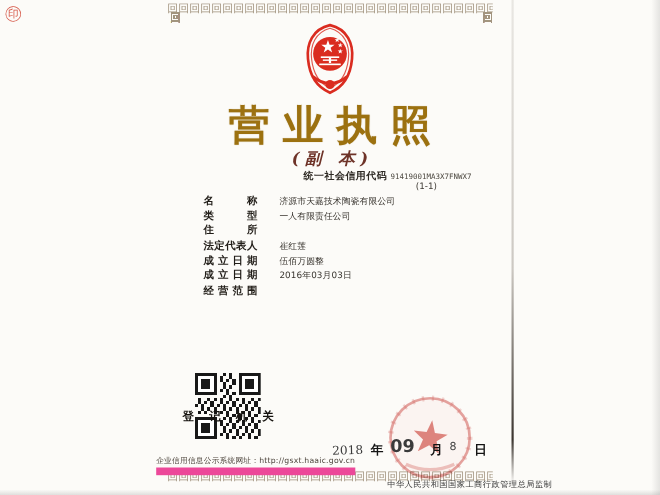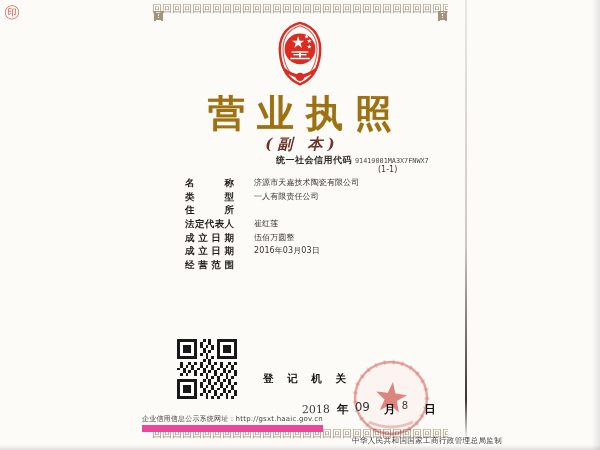--- a/index.html
+++ b/index.html
@@ -62,31 +62,31 @@
     font-size:9.5px; font-weight:bold; color:#211d18; line-height:9.8px;
     text-align:justify; text-align-last:justify;
   }
   .fvalue { font-size:8px; color:#38342e; line-height:9.8px; letter-spacing:.1px; max-width:192px; }
   .frow.scope .fvalue { width:180px; line-height:10.3px; }
 
   .qr { position:absolute; left:177px; top:339px; width:60px; height:60px; }
 
   .regauth {
     position:absolute; left:152px; top:372px; width:296px; box-sizing:border-box;
-    text-align:center; padding-left:14px;
+    text-align:left; padding-left:14px;
     font-size:10.5px; font-weight:bold; letter-spacing:5px; color:#16130f;
   }
 
   .seal { position:absolute; left:349px; top:356px; mix-blend-mode:multiply; opacity:.9; }
 
   .dateline { position:absolute; left:302px; top:398px; width:150px; white-space:nowrap; }
   .dateline span { display:inline-block; }
   .d-year  { font-family:"DejaVu Serif","Liberation Serif",serif; font-size:11px; color:#3a3a3a; transform:rotate(-1.5deg); }
   .d-unit  { font-family:"DejaVu Serif","Liberation Serif",serif; font-size:11.5px; font-weight:bold; color:#141414; }
-  .d-month { font-size:12px; color:#3a3a3a; position:relative; top:-2px; }
+  .d-month { font-size:16px; color:#3a3a3a; position:relative; top:-2px;font-weight:bold; }
   .d-day   { font-size:10px; color:#3a3a3a; position:relative; top:-4px; }
   .gap-a { margin-left:2px; } .gap-b { margin-left:1px; } .gap-c { margin-left:9px; } .gap-d { margin-left:11px; }
 
   .footer-left {
     position:absolute; left:142px; top:414px; font-size:7px; color:#4c443c;
     letter-spacing:.2px; border-bottom:7px solid #ec4899; padding-bottom:1px;
   }
   .footer-right {
     position:absolute; left:352px; top:436px; font-size:7.5px; color:#3c3c3c; letter-spacing:.4px;
   }

